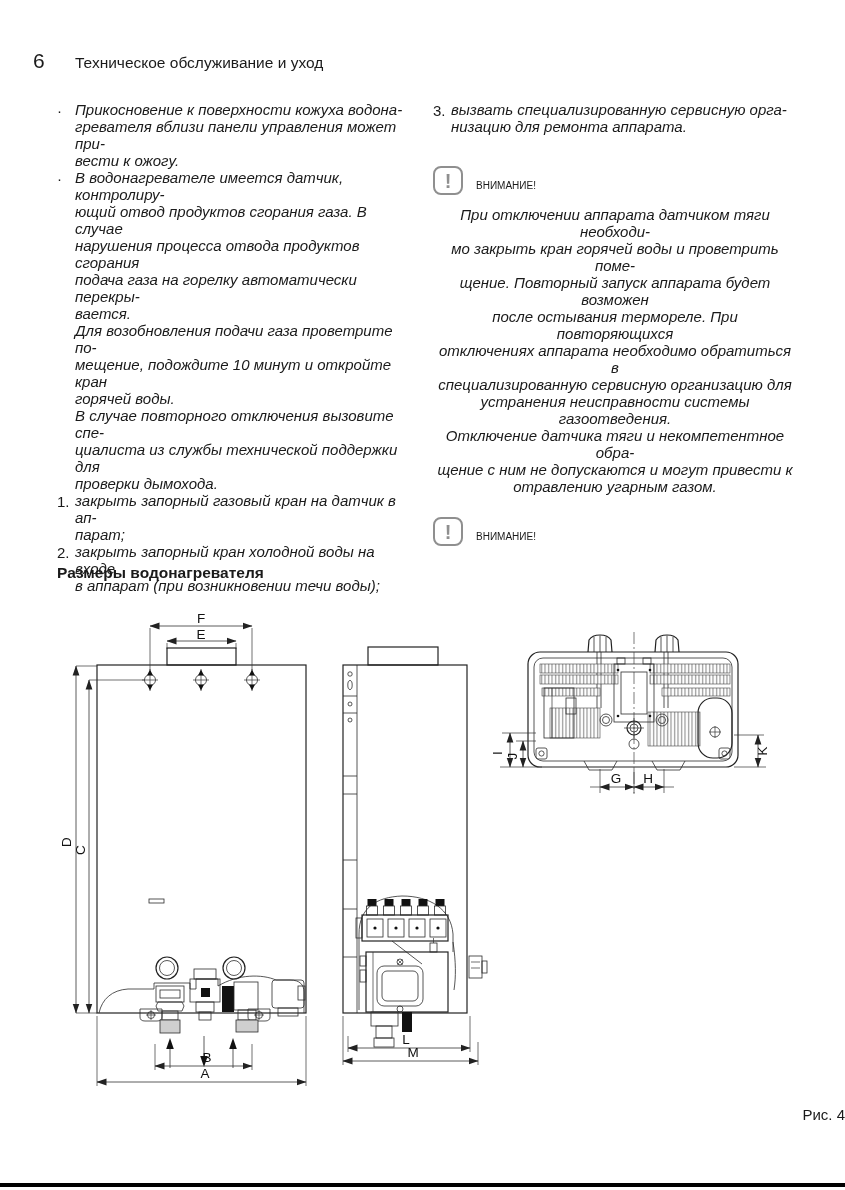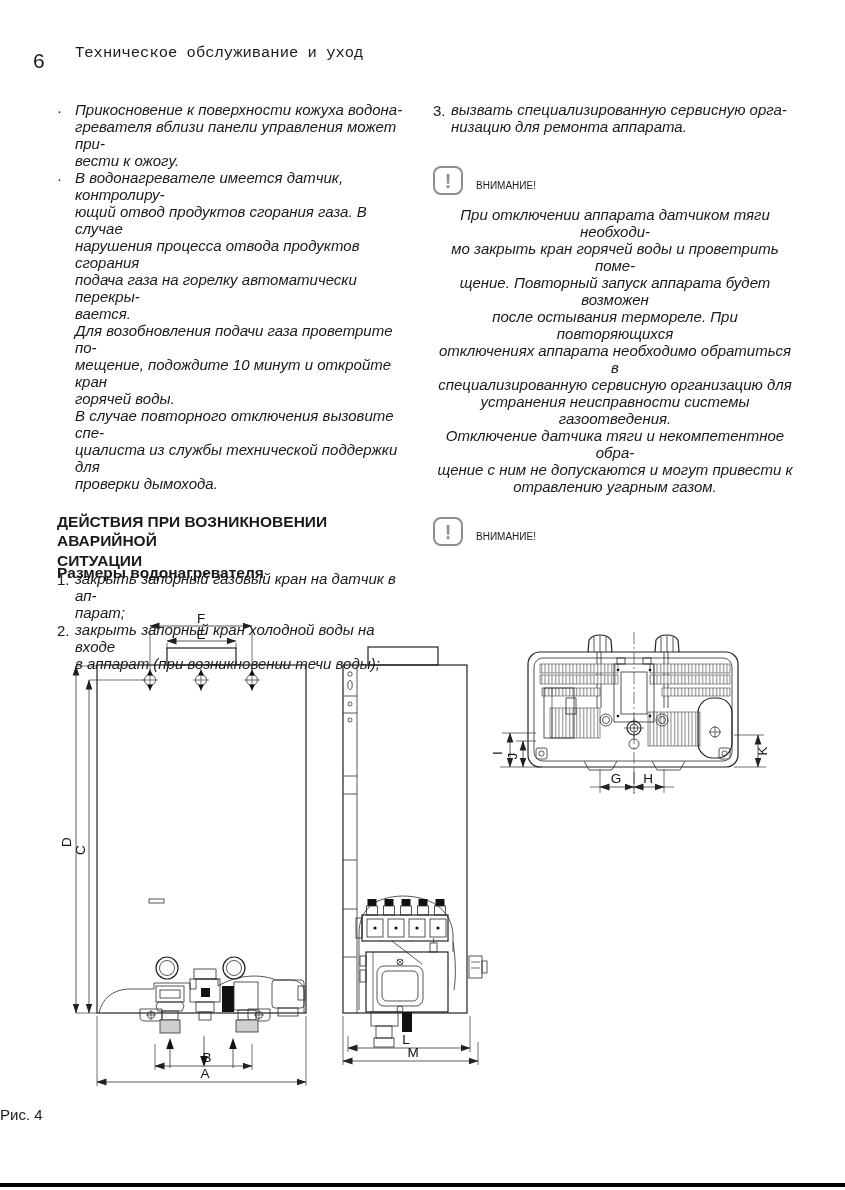--- a/index.html
+++ b/index.html
@@ -4,41 +4,41 @@
 <style>
   html,body{margin:0;padding:0;}
   body{
     width:845px;height:1190px;position:relative;background:#ffffff;
     font-family:"Liberation Sans","DejaVu Sans",sans-serif;color:#1a1a1a;
     overflow:hidden;
   }
   .abs{position:absolute;}
   .lines{white-space:pre-line;font-size:15px;line-height:17px;font-style:italic;}
   #page-num{left:33px;top:50px;font-size:21px;line-height:22px;}
-  #header-title{left:75px;top:44px;font-size:15.5px;line-height:18px;font-family:Liberation Mono, monospace;}
+  #header-title{left:75px;top:54px;font-size:15.5px;line-height:18px;}
   #col-left{left:57px;top:101px;width:358px;}
   #col-right{left:433px;top:101px;width:364px;}
   .bullet-item,.num-item{display:flex;}
   .bullet-item .marker{width:18px;flex:0 0 18px;font-size:15px;line-height:19.4px;}
   .num-item .num{width:18px;flex:0 0 18px;font-size:15px;line-height:19.4px;}
   .bullet-item .lines,.num-item .lines{flex:1;}
   .section-heading{font-weight:bold;font-size:15.5px;line-height:19.4px;white-space:pre-line;margin-top:20px;}
   .intro{margin-top:3px;}
   .warning{margin-top:28px;}
   .warning.second{margin-top:19px;}
   .warn-head{display:flex;align-items:flex-end;gap:13px;height:32px;}
   .warn-icon{
     width:26px;height:25px;border:2.5px solid #8f8f8f;border-radius:8px;
     display:flex;align-items:center;justify-content:center;
     color:#8f8f8f;font-weight:bold;font-size:20px;line-height:20px;flex:0 0 auto;
   }
   .warn-title{font-weight:normal;font-size:10px;line-height:17px;padding-bottom:1px;}
   .warn-body{margin-top:11px;text-align:center;}
   #fig-heading{left:57px;top:564px;font-weight:bold;font-size:15.5px;}
-  #fig-caption{left:0;top:1106px;width:845px;text-align:left;font-size:15px;}
+  #fig-caption{left:0;top:1106px;width:845px;text-align:right;font-size:15px;}
   #footer-bar{left:0;top:1183px;width:845px;height:4px;background:#000;}
   #figure-svg{left:50px;top:612px;}
   
   .o1{fill:none;stroke:#222;stroke-width:1.2;}
   .o2{fill:none;stroke:#2c2c2c;stroke-width:0.8;}
   .ext{stroke:#333;stroke-width:0.7;fill:none;}
   .dim{stroke:#333;stroke-width:0.8;fill:none;}
   .blk{fill:#111;stroke:none;}
   .gry{fill:#cfcfcf;stroke:#2c2c2c;stroke-width:0.8;}
   .lbl{font-family:"Liberation Sans","DejaVu Sans",sans-serif;font-size:13.5px;fill:#111;}
@@ -64,22 +64,20 @@
 нарушения процесса отвода продуктов сгорания
 подача газа на горелку автоматически перекры-
 вается.
 Для возобновления подачи газа проветрите по-
 мещение, подождите 10 минут и откройте кран
 горячей воды.
 В случае повторного отключения вызовите спе-
 циалиста из службы технической поддержки для
 проверки дымохода.</div>
   </div>
-  <div class="section-heading">ДЕЙСТВИЯ ПРИ ВОЗНИКНОВЕНИИ АВАРИЙНОЙ
-СИТУАЦИИ</div>
   <div class="num-item">
     <span class="num">1.</span>
     <div class="lines">закрыть запорный газовый кран на датчик в ап-
 парат;</div>
   </div>
   <div class="num-item">
     <span class="num">2.</span>
     <div class="lines">закрыть запорный кран холодной воды на входе
 в аппарат (при возникновении течи воды);</div>
   </div>

